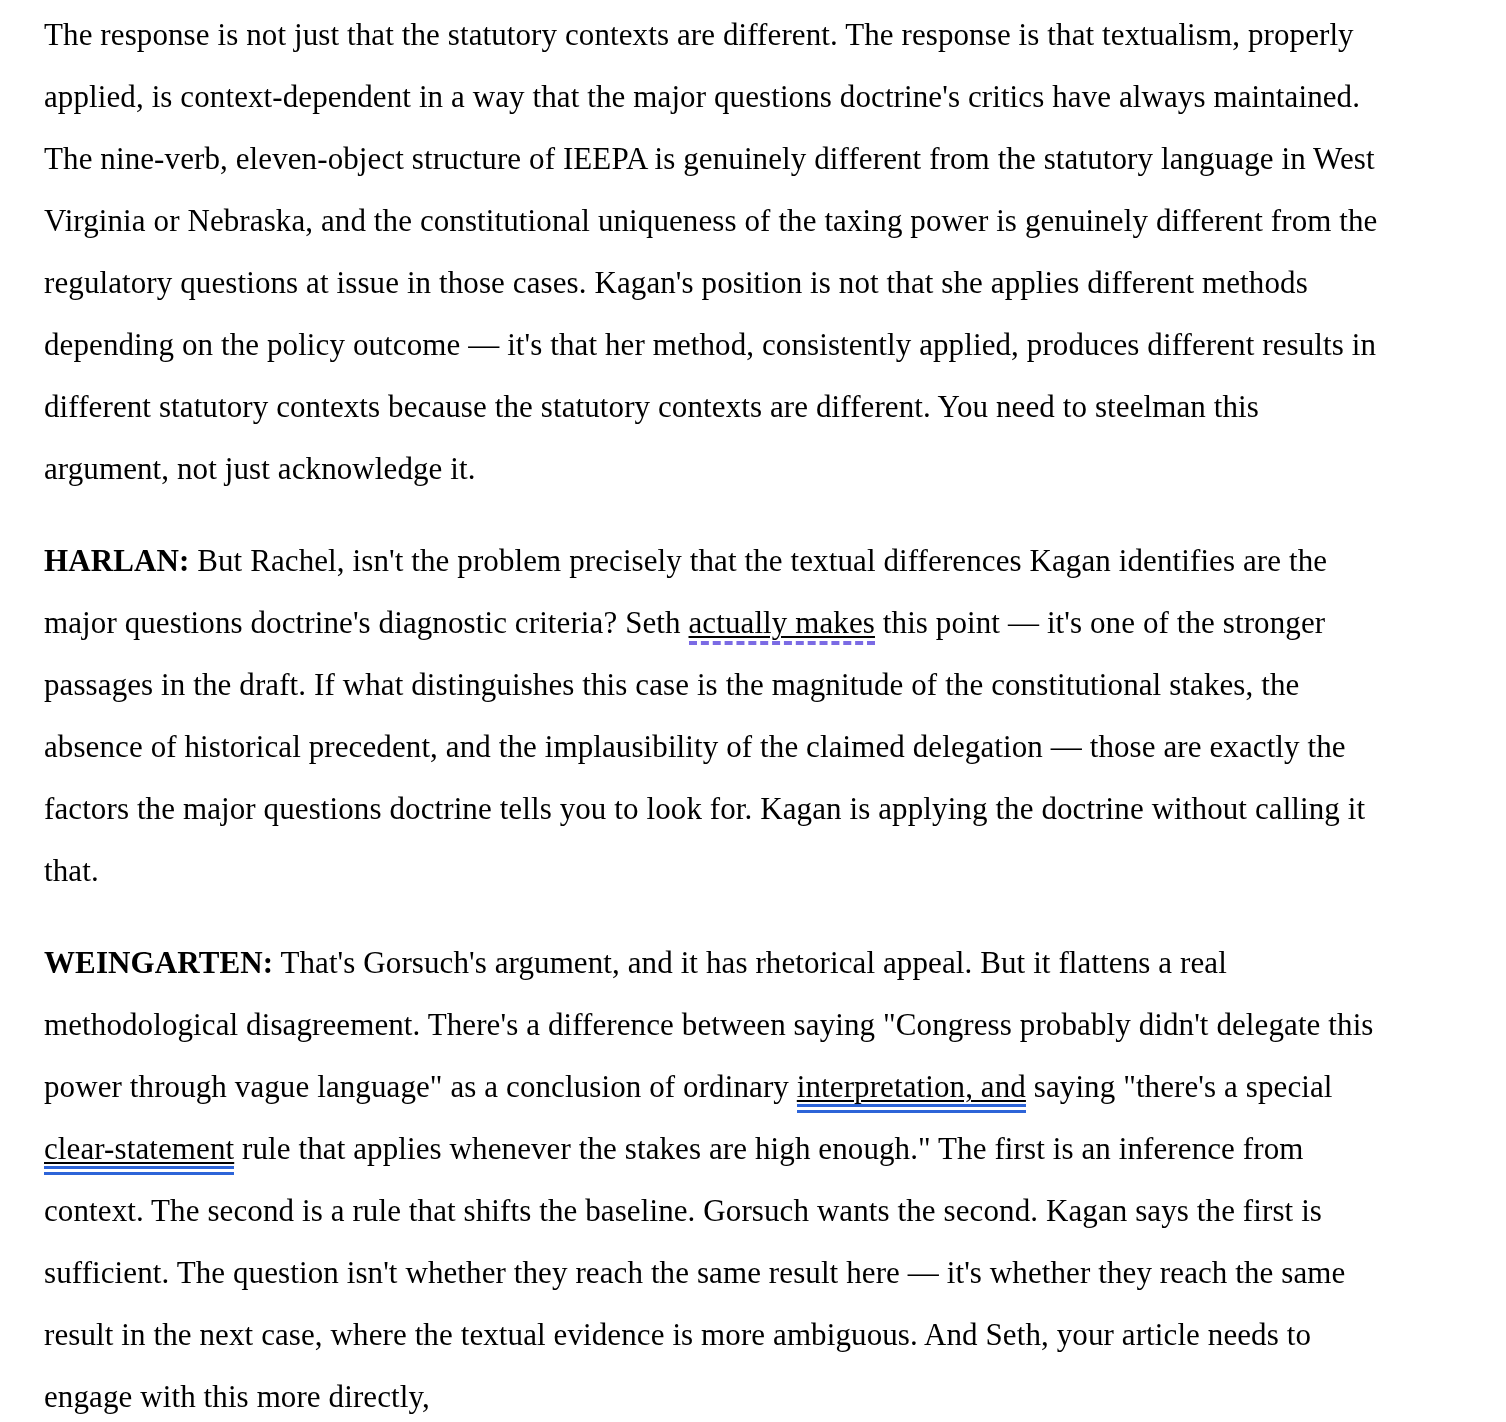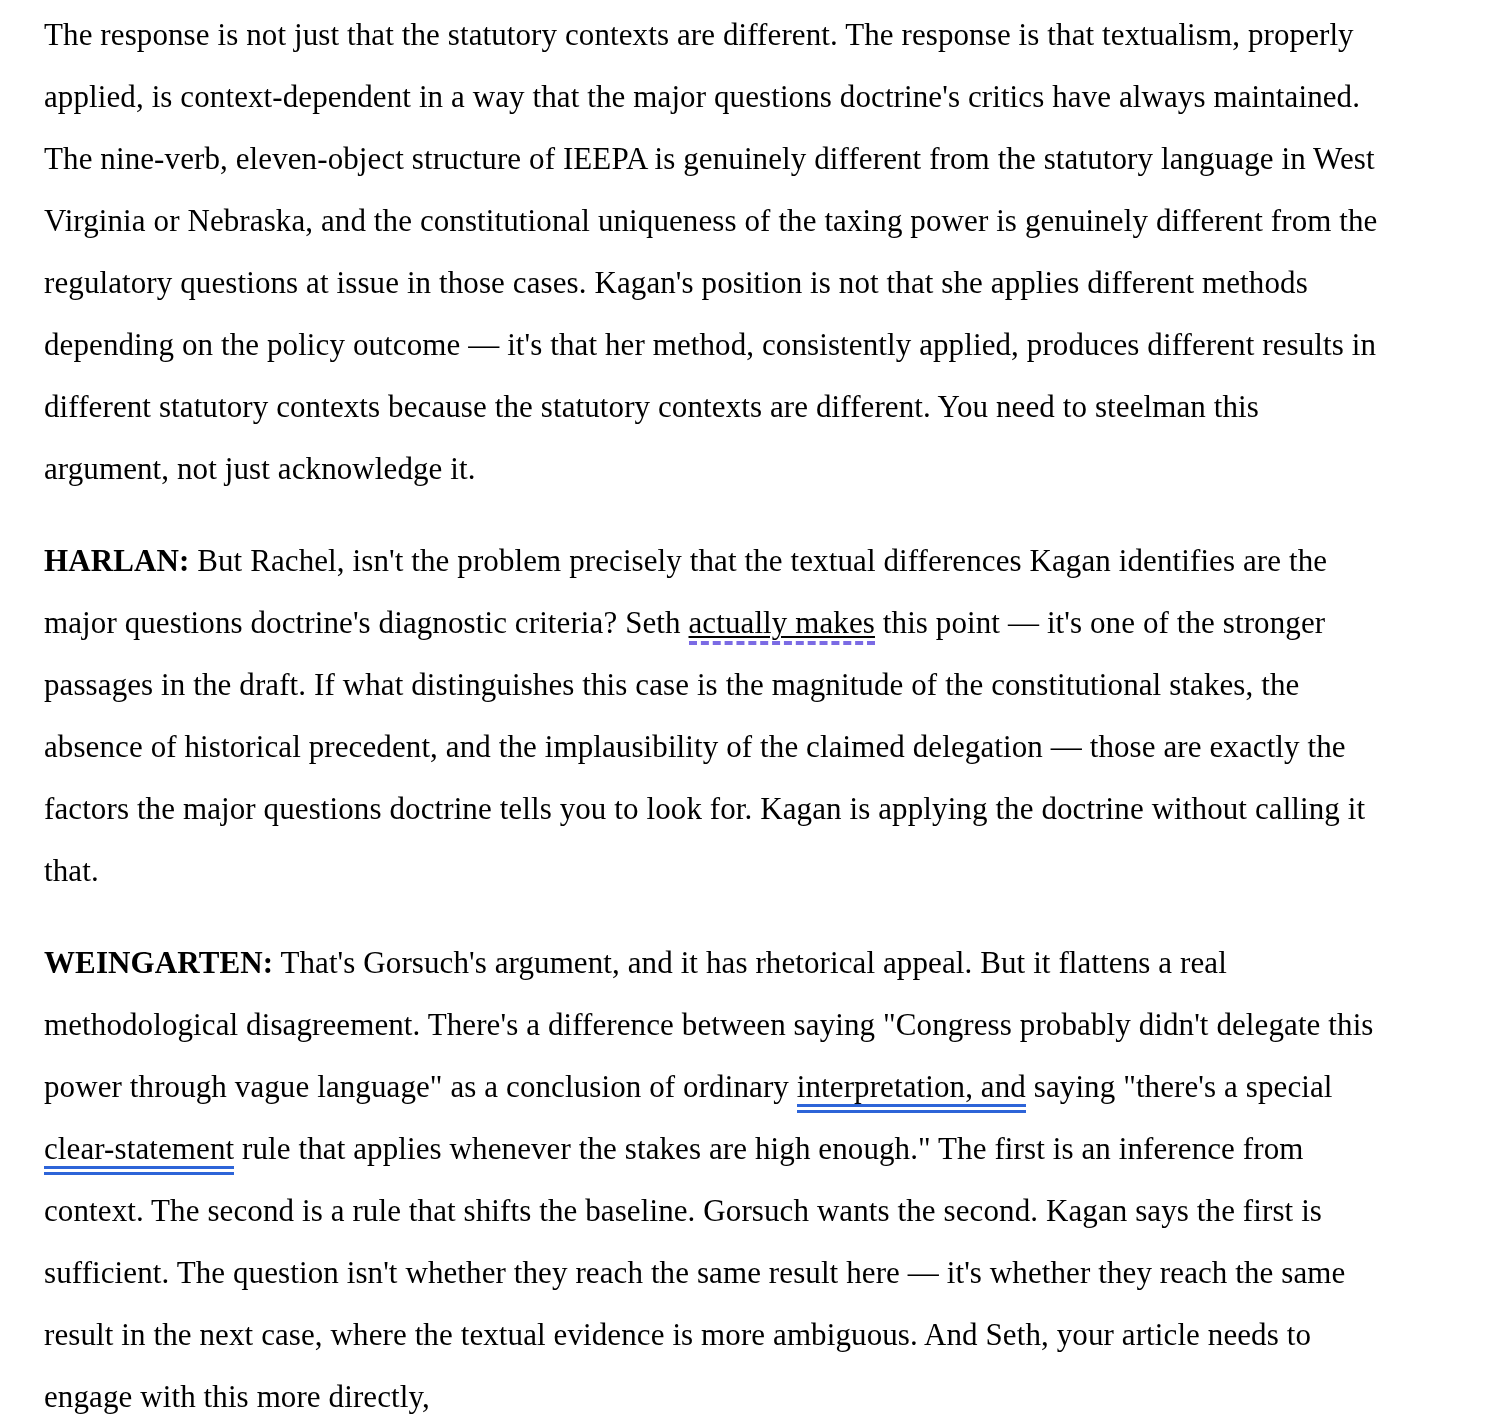--- a/index.html
+++ b/index.html
@@ -34,20 +34,21 @@
     text-decoration: underline;
     text-decoration-color: #000000;
     text-decoration-thickness: 2px;
     text-underline-offset: 3px;
     border-bottom: 4px dashed #7b6be4;
     padding-bottom: 1px;
     cursor: pointer;
     font-family: Liberation Serif, serif;
   }
   .seg-double {
+    text-decoration: underline;
     text-decoration-color: #000000;
     text-decoration-thickness: 2px;
     text-underline-offset: 3px;
     border-bottom: 9px double #2d64d8;
     cursor: pointer;
   }
 </style>
 </head>
 <body>
 

